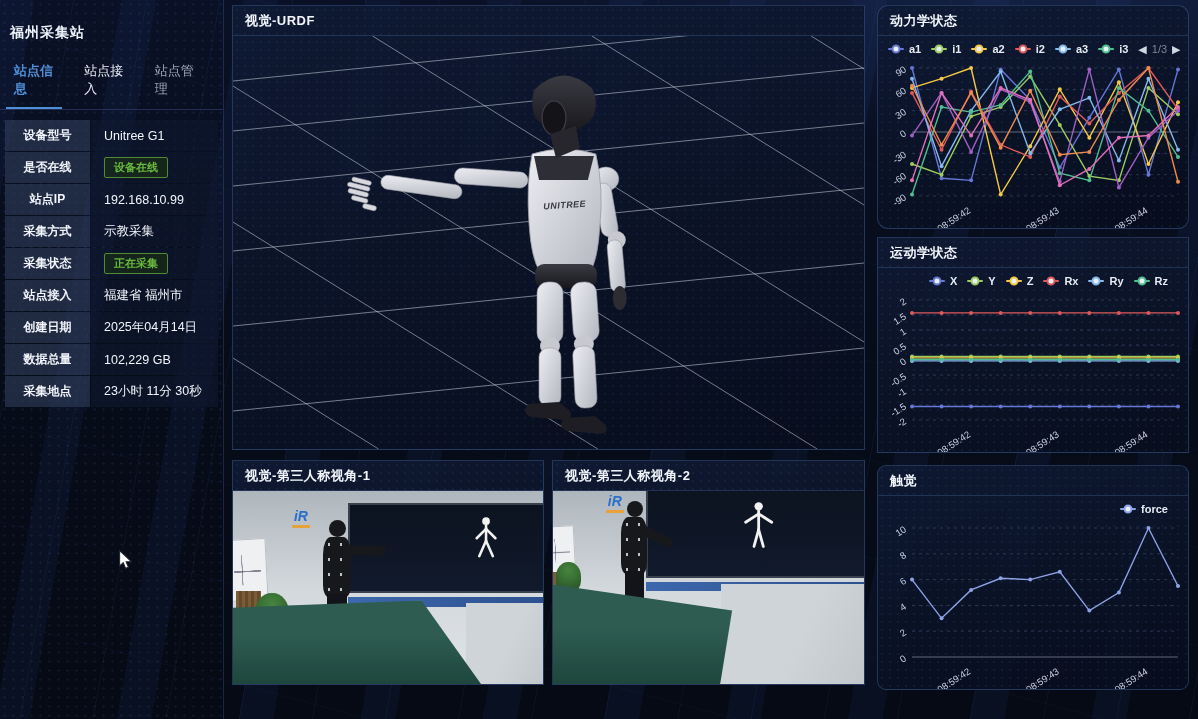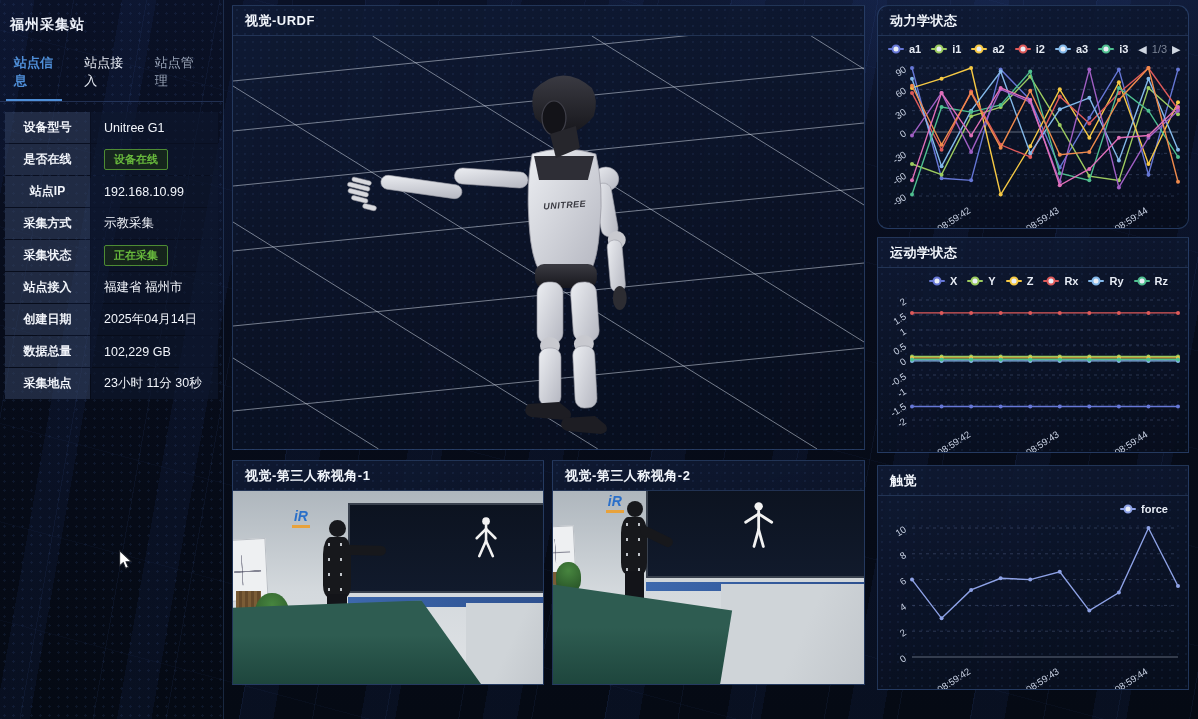--- a/index.html
+++ b/index.html
@@ -20,21 +20,21 @@
       linear-gradient(180deg,#0a1126 0%, #070c1a 45%, #050a14 100%);
     overflow:hidden;
   }
   
   .sidebar {
     position:absolute; left:0; top:0; width:224px; height:719px;
     border-right:1px solid rgba(80,120,180,0.28);
     background-image:radial-gradient(rgba(90,130,210,0.10) 1px, transparent 1.3px);
     background-size:9px 9px;
   }
-  .station-title { font-size:14px; font-weight:bold; padding:16px 10px 10px; letter-spacing:1px; }
+  .station-title { font-size:14px; font-weight:bold; padding:24px 10px 10px; letter-spacing:1px; }
   .tabs { display:flex; gap:0; padding:4px 6px 0; border-bottom:1px solid rgba(80,110,170,0.35); }
   .tab { font-size:13px; padding:6px 8px 9px; margin-right:14px; color:#e8ecf4; cursor:default; }
   .tab.active { color:#4f8fd8; border-bottom:2px solid #4f8fd8; font-weight:bold; }
   .tab.dim { color:#9aa5b8; }
   .info-table { margin:10px 5px 0; }
   .info-row { display:flex; margin-bottom:1px; height:31px; }
   .info-label {
     width:85px; background:rgba(52,68,98,0.55); display:flex; align-items:center; justify-content:center;
     font-size:12px; font-weight:bold; color:#f2f5fb;
   }
@@ -61,21 +61,21 @@
     height:30px; flex:0 0 30px; display:flex; align-items:center; padding:0 12px;
     font-size:13px; font-weight:bold; color:#f2f6fc;
     border-bottom:1px solid rgba(96,136,196,0.25); letter-spacing:0.5px;
   }
   .panel-body { position:relative; flex:1; overflow:hidden; }
   #urdf-panel { left:232px; top:5px;  width:633px; height:445px; }
   #cam1-panel { left:232px; top:460px; width:312px; height:225px; }
   #cam2-panel { left:552px; top:460px; width:313px; height:225px; }
   #dyn-panel  { left:877px; top:5px;   width:312px; height:224px;border-radius:11px; }
   #kin-panel  { left:877px; top:237px; width:312px; height:216px; }
-  #tact-panel { left:877px; top:465px; width:312px; height:225px; }
+  #tact-panel { left:877px; top:465px; width:312px; height:225px;border-radius:9px; }
   
   .legend-row {
     flex:0 0 26px; display:flex; align-items:center; padding:0 10px; overflow:hidden;
   }
   .legend-row.right { justify-content:flex-end; }
   .lg-item { display:inline-flex; align-items:center; margin-right:10px; cursor:default; }
   .lg-line { display:inline-block; width:16px; height:2px; border-radius:1px; position:relative; }
   .lg-dot {
     position:absolute; left:50%; top:50%; transform:translate(-50%,-50%);
     width:9px; height:9px; border-radius:50%; border:2px solid; background:#e9eef7;

